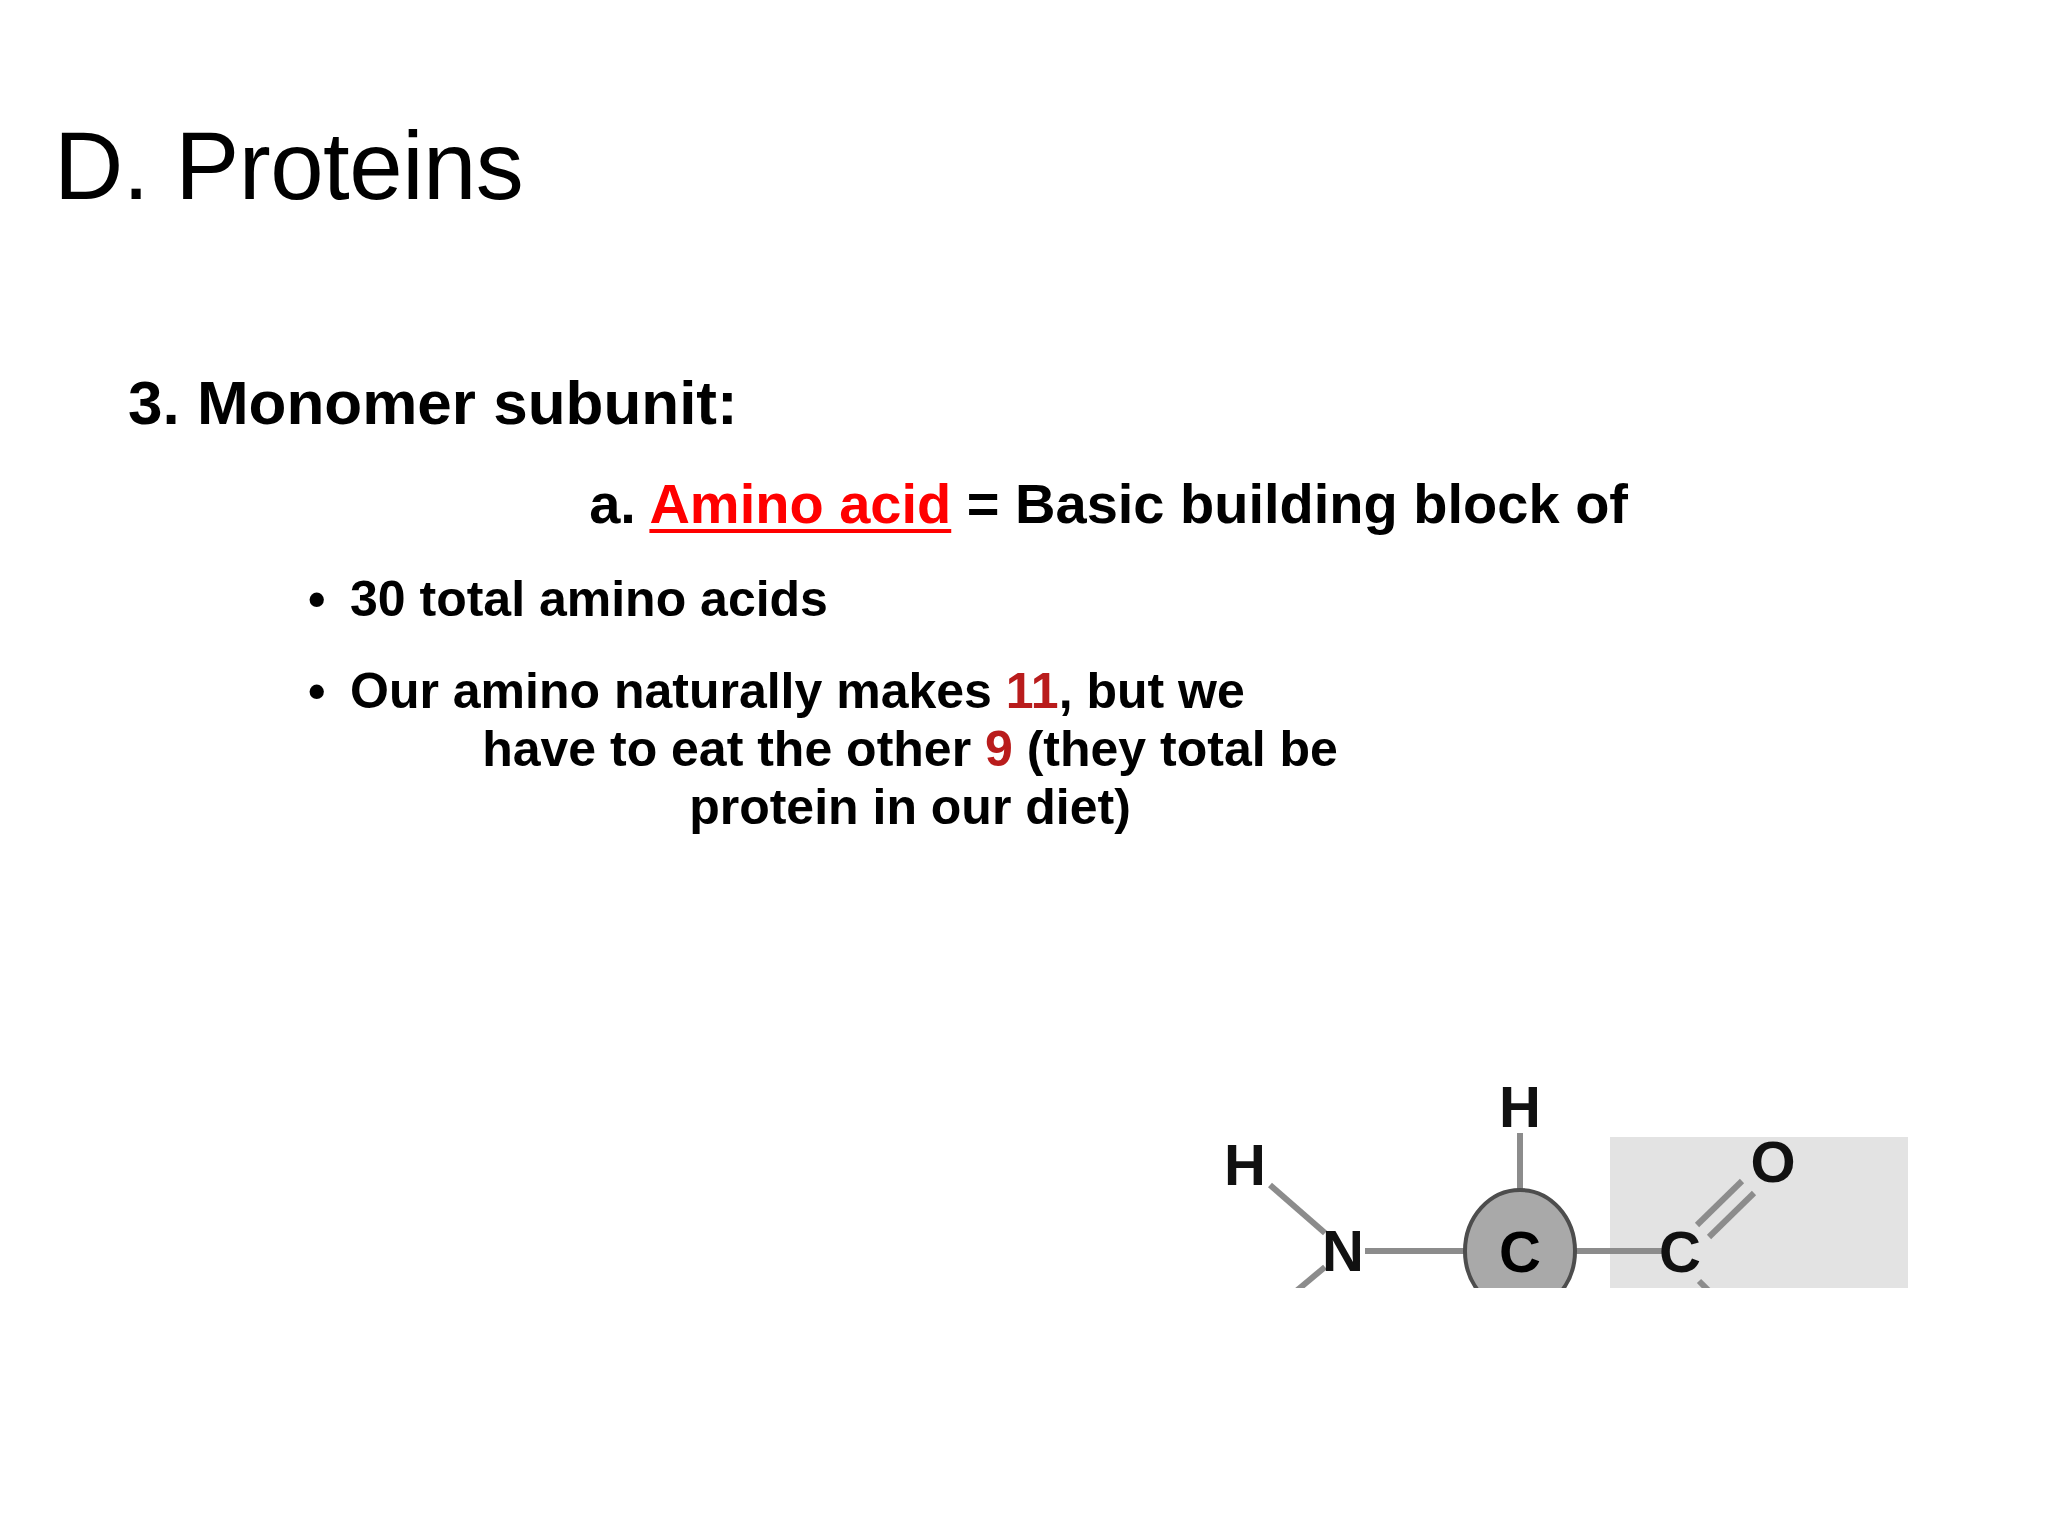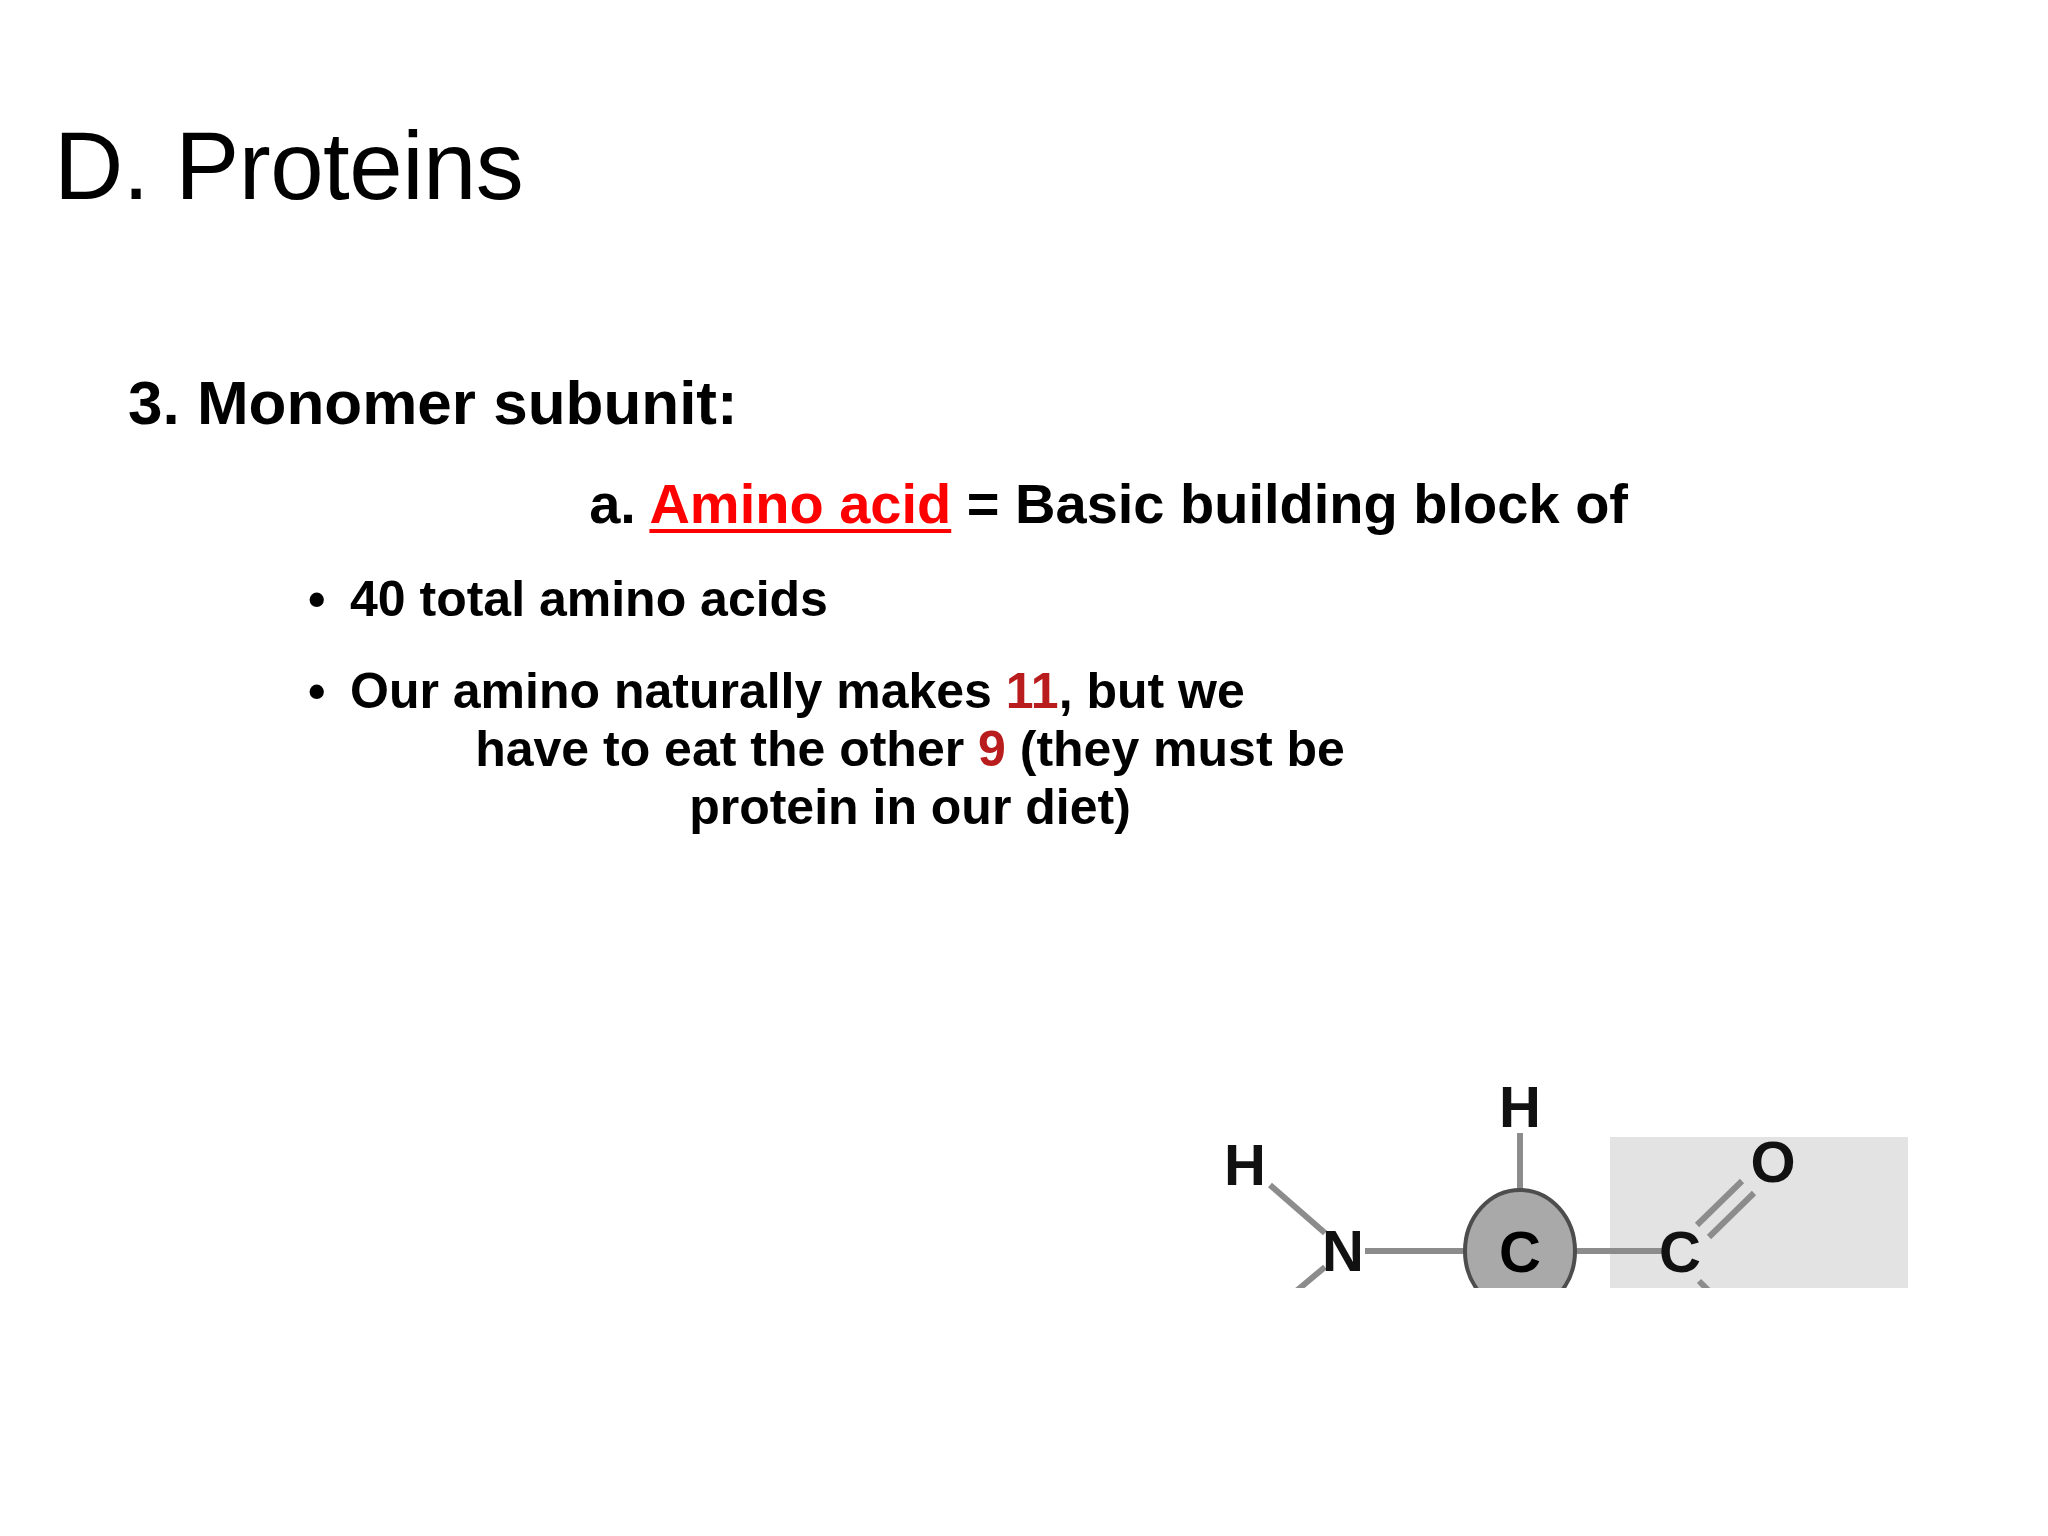--- a/index.html
+++ b/index.html
@@ -114,30 +114,30 @@
 
     <div class="lvl2">
       <span>a. </span><span class="red-underline">Amino acid</span><span> = Basic building block of</span>
     </div>
 
     <div class="lvl3-wrap">
 
       <div class="bullet-row">
         <span class="dot">•</span>
         <span class="btext">
-          <span>40 total amino acids</span>
+          <span>30 total amino acids</span>
         </span>
       </div>
 
       <div class="bullet-row">
         <span class="dot">•</span>
         <span class="btext">
           <span>Our amino naturally makes </span><span class="orange">11</span><span>, but we</span>
           <div class="center-wrap">
-            <span>have to eat the other </span><span class="orange">9</span><span> (they must be</span>
+            <span>have to eat the other </span><span class="orange">9</span><span> (they total be</span>
           </div>
           <div class="center-wrap">
             <span>protein in our diet)</span>
           </div>
         </span>
       </div>
 
     </div>
   </div>
 

